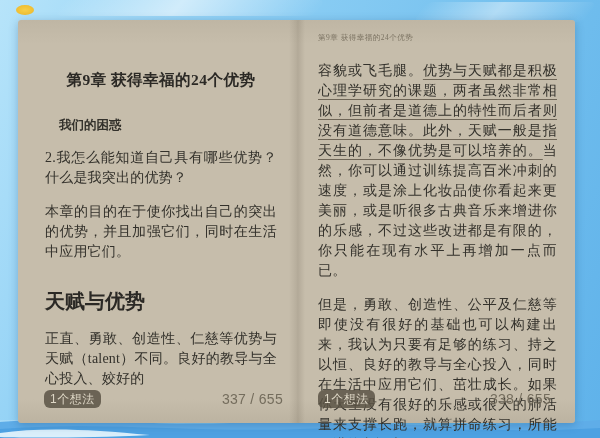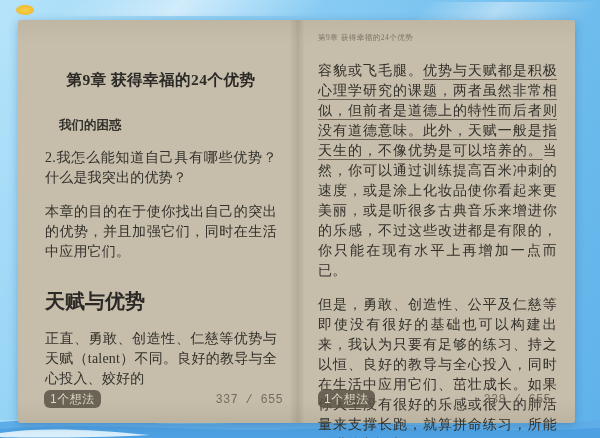--- a/index.html
+++ b/index.html
@@ -51,21 +51,21 @@
   }
   .notes-badge{
     position:absolute;bottom:15px;left:26px;
     font-family:"Liberation Sans",sans-serif;font-size:12px;line-height:1;
     color:#ded7c6;background:rgba(90,83,69,.85);
     padding:3px 6px;border-radius:6px;letter-spacing:.5px;
   }
   .page.right .notes-badge{left:21px;}
   .page-indicator{
     position:absolute;bottom:16px;right:14px;
-    font-family:Liberation Mono, monospace;font-size:12px;
+    font-family:Liberation Sans, sans-serif;font-size:14px;
     color:rgba(112,104,88,.95);letter-spacing:.3px;
   }
   .page.right .page-indicator{right:24px;}
 </style>
 </head>
 <body>
 
 <div class="streak s1"></div>
 <div class="streak s2"></div>
 <div class="streak s3"></div>

